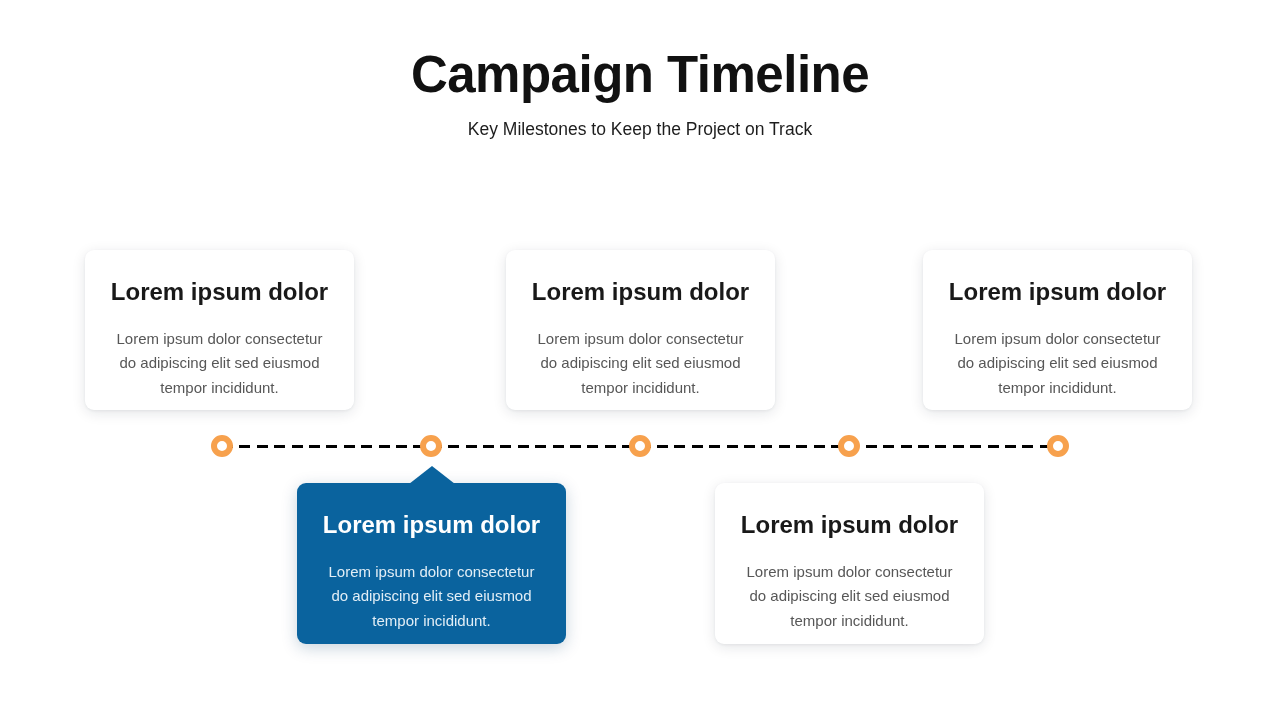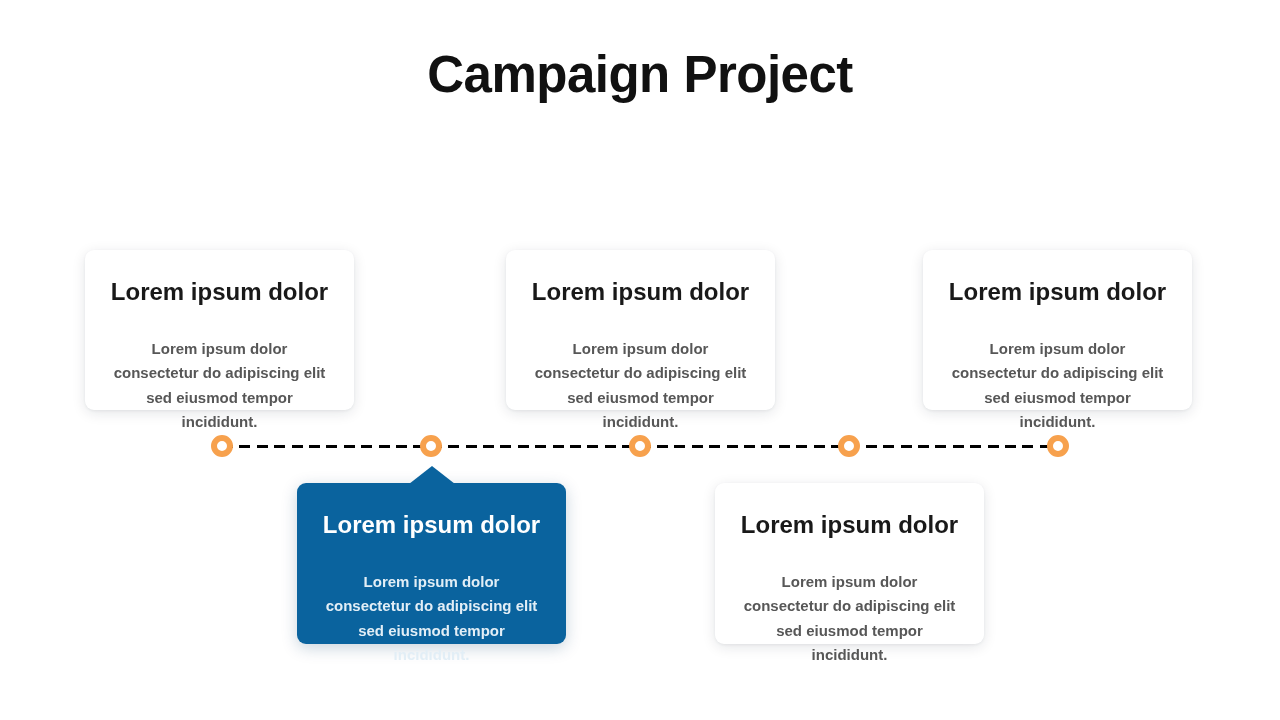--- a/index.html
+++ b/index.html
@@ -91,23 +91,23 @@
   }
 
   .card .card-title {
     font-size: 24px;
     font-weight: 700;
     color: #191919;
     line-height: 1.3;
   }
 
   .card .card-body {
-    margin-top: 30px;
+    margin-top: 20px;
     font-size: 15px;
-    font-weight: 700;
+    font-weight: 400;
     color: #575757;
     line-height: 1.62;
     text-align: center;
   }
 
   
   .card.top { top: 250px; height: 160px; }
   .card.top-1 { left: 85px; }
   .card.top-2 { left: 506px; }
   .card.top-3 { left: 923px; }
@@ -136,21 +136,22 @@
     border-right: 23px solid transparent;
     border-bottom: 18px solid #0a639e;
   }
 </style>
 </head>
 <body>
 
 <div id="slide">
 
   <div class="header">
-    <div class="slide-title">Campaign Project</div>
+    <div class="slide-title">Campaign Timeline</div>
+    <div class="slide-subtitle">Key Milestones to Keep the Project on Track</div>
   </div>
 
   <div class="timeline-axis">
     <div class="dash-line"></div>
     <div class="marker" style="left:0px;"></div>
     <div class="marker" style="left:209px;"></div>
     <div class="marker" style="left:418px;"></div>
     <div class="marker" style="left:627px;"></div>
     <div class="marker" style="left:836px;"></div>
   </div>

